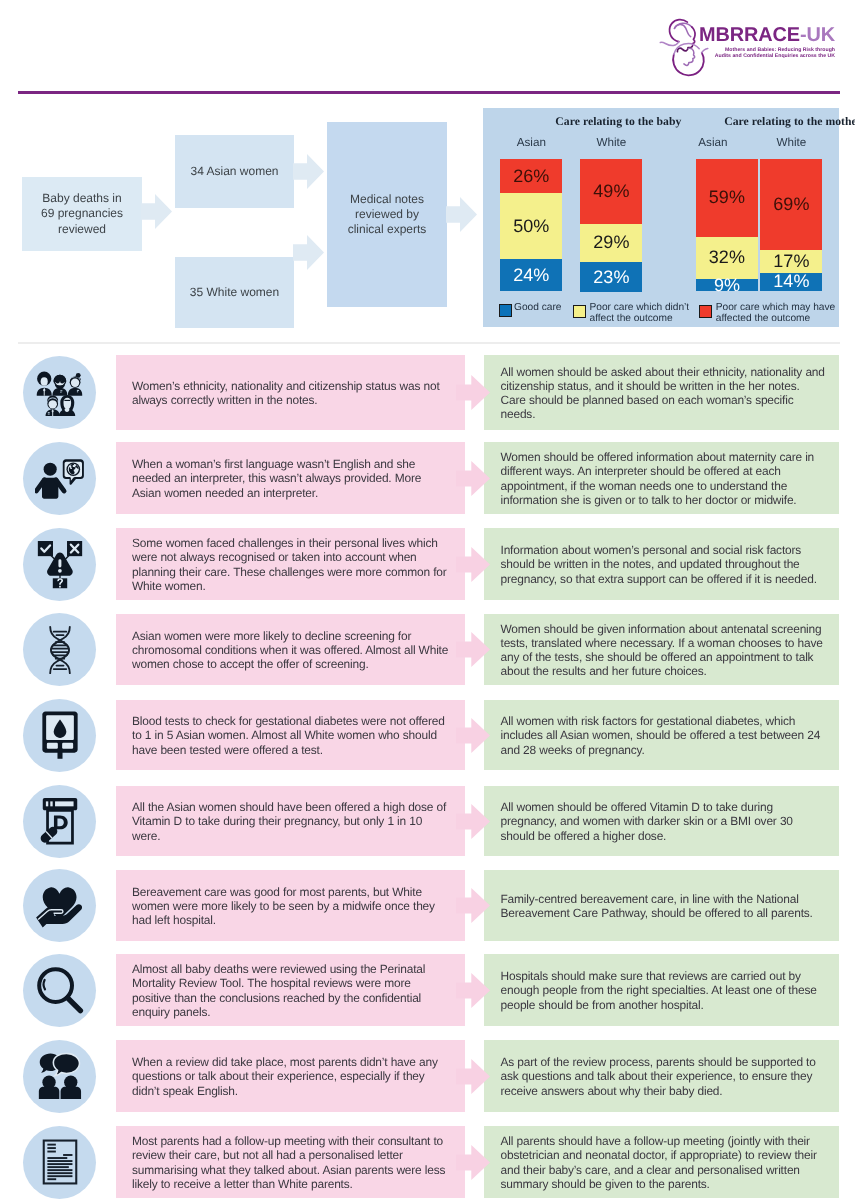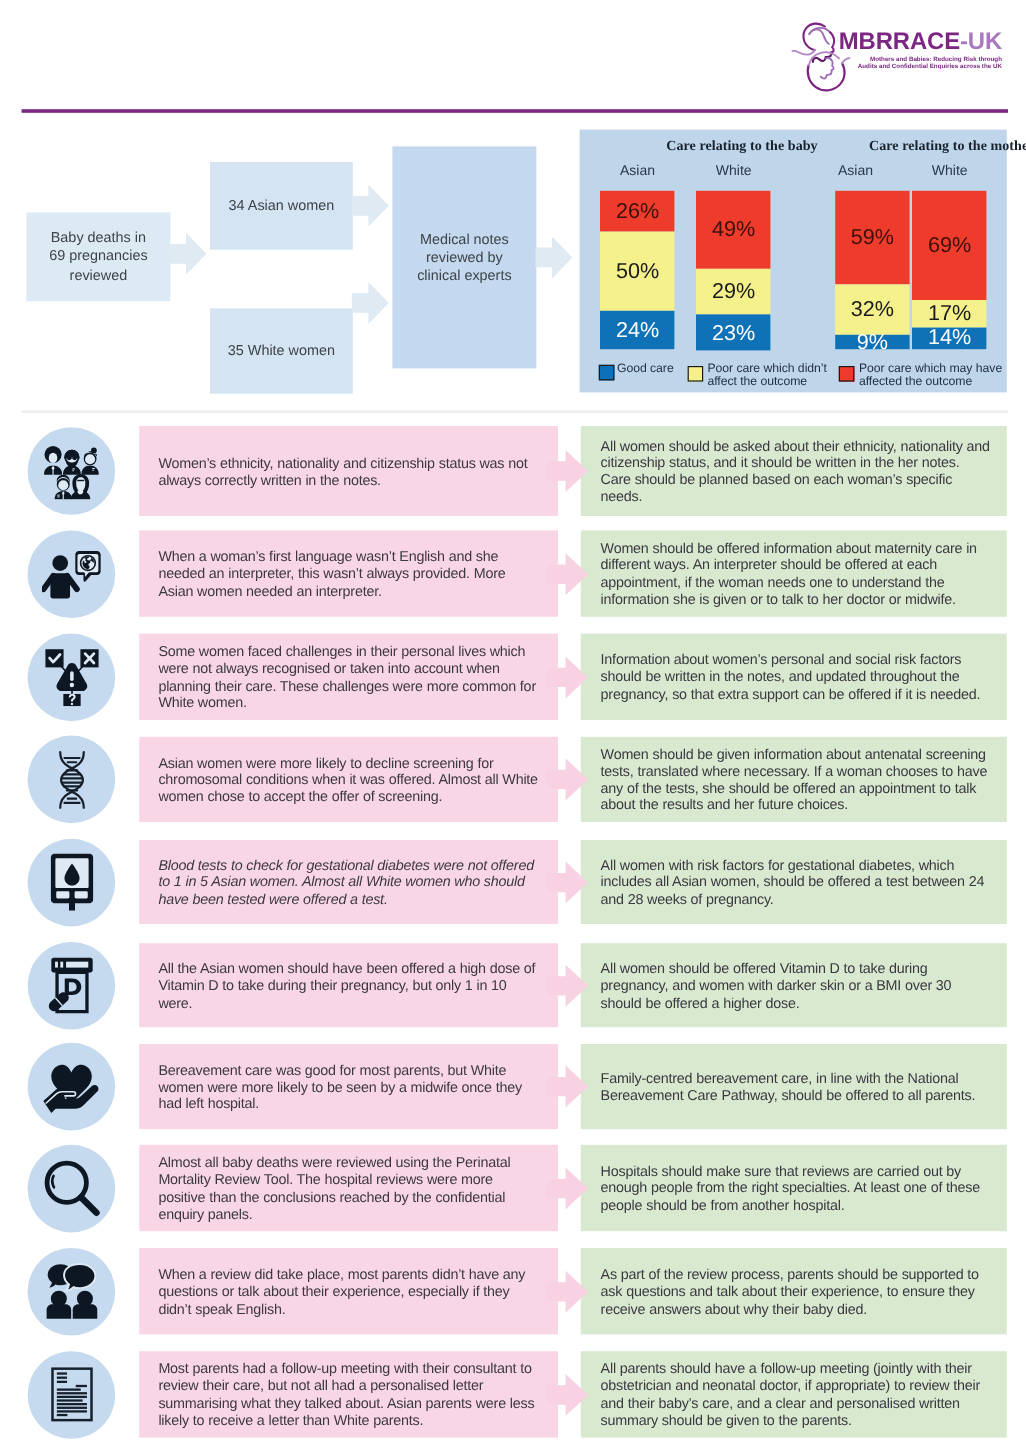--- a/index.html
+++ b/index.html
@@ -293,21 +293,21 @@
 <path d="M3.8 0.8h32.4c1.9 0 3.4 1.5 3.4 3.4v39.0c0 1.9-1.5 3.4-3.4 3.4H3.8c-1.9 0-3.4-1.5-3.4-3.4V4.2C.4 2.3 1.9 .8 3.8 .8z"></path>
 <rect x="4.6" y="5.0" width="30.8" height="27.6" rx="1.3" fill="#dde9f3"></rect>
 <path d="M20.0 9.8c0 0 7.0 9.0 7.0 13.4 0 3.9-3.1 7.0-7.0 7.0s-7.0-3.1-7.0-7.0C13.0 18.8 20.0 9.8 20.0 9.8z"></path>
 <rect x="5.4" y="35.6" width="12.2" height="6.6" rx="1.3" fill="#dde9f3"></rect>
 <rect x="22.4" y="35.6" width="12.2" height="6.6" rx="1.3" fill="#dde9f3"></rect>
 <rect x="17.2" y="45.6" width="5.6" height="7.8"></rect>
 </g>
     </svg>
   </div>
 <div class="finding" style="top:700px;height:70px;">
-    <div class="cell-tx" style="top:50%;transform:translateY(-50%);font-style:italic;">Blood tests to check for gestational diabetes were not offered to 1 in 5 Asian women. Almost all White women who should have been tested were offered a test.</div>
+    <div class="cell-tx" style="top:50%;transform:translateY(-50%);">Blood tests to check for gestational diabetes were not offered to 1 in 5 Asian women. Almost all White women who should have been tested were offered a test.</div>
   </div>
 <div class="recommendation" style="top:700px;height:70px;">
     <div class="cell-tx" style="top:50%;transform:translateY(-50%);">All women with risk factors for gestational diabetes, which includes all Asian women, should be offered a test between 24 and 28 weeks of pregnancy.</div>
   </div>
 <svg class="abs" style="left:456px;top:717.5px;" width="34" height="35" viewBox="0 0 34 35">
     <polygon points="0,9.45 15.3,9.45 15.3,0 34,17.5 15.3,35 15.3,25.6 0,25.6" fill="#F8D1E3"></polygon>
   </svg>
 <div class="abs row-icon" style="top:784.5px;">
     <svg width="44" height="49" viewBox="0 0 48 52">
       <g fill="#0d1723">

